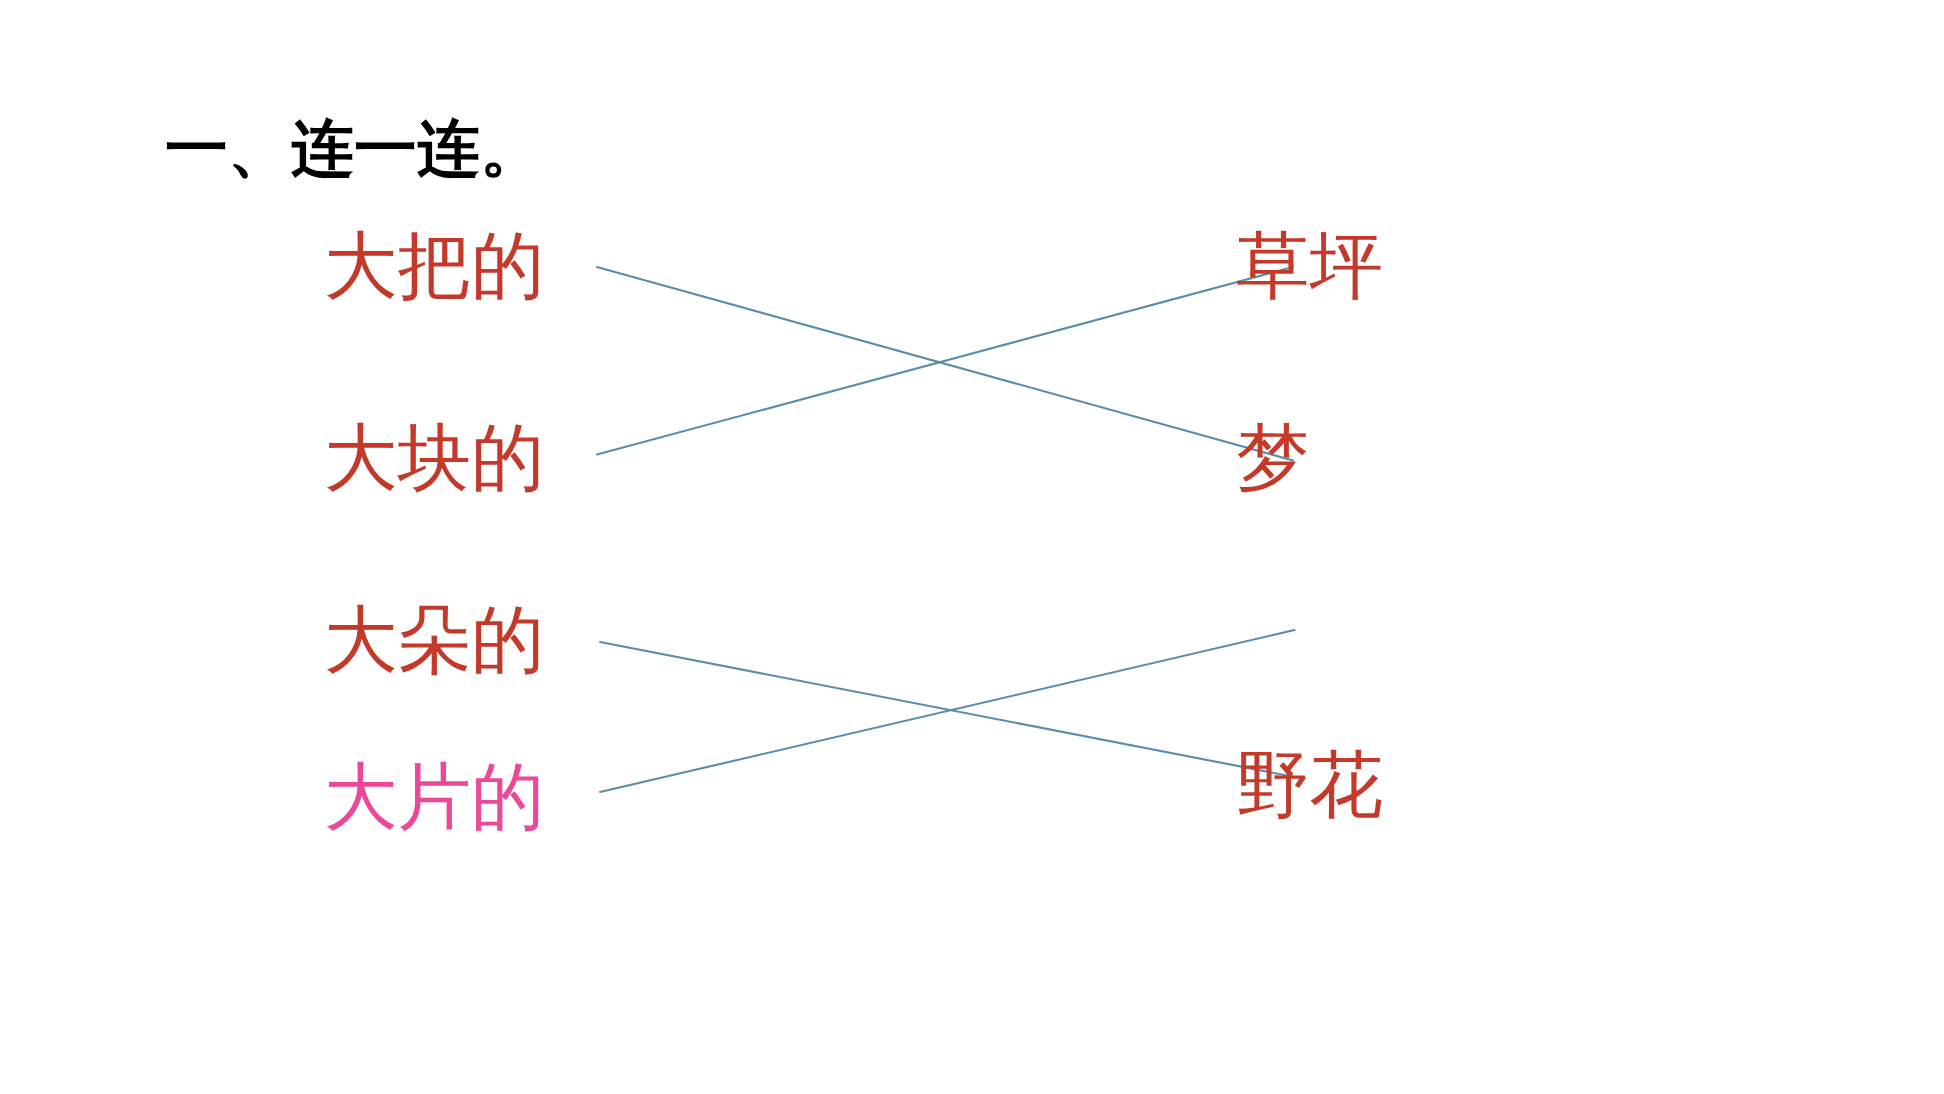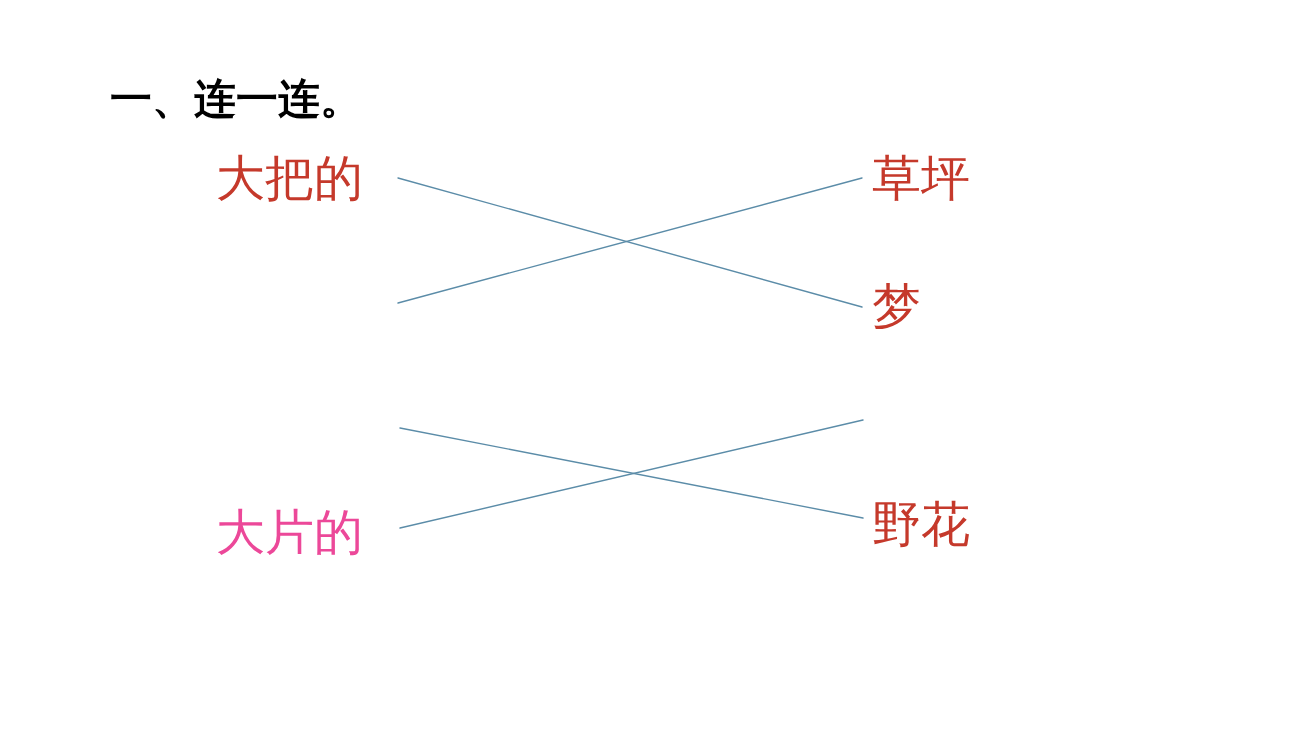--- a/index.html
+++ b/index.html
@@ -37,21 +37,21 @@
     color: #c5392b;
     white-space: nowrap;
     font-weight: normal;
     font-family: "Liberation Sans", "DejaVu Sans", sans-serif;
   }
   .match-word.left-col {
     left: 216px;
     text-align: left;
   }
   .match-word.right-col {
-    left: 872px;
+    left: 824px;
     text-align: center;
   }
   
   .lw0 { top: 154px; }
   .lw1 { top: 282px; }
   .lw2 { top: 403px; }
   .lw3 { top: 508px; }
   
   .rw0 { top: 154px; }
   .rw1 { top: 282px; }
@@ -80,19 +80,21 @@
   <div class="page-title" style="color: rgb(0, 0, 0);">一、连一连。</div>
 
   <svg id="link-lines" viewBox="0 0 1296 729" xmlns="http://www.w3.org/2000/svg">
       <line x1="398" y1="178" x2="862" y2="307" stroke="#5b8ca8"></line>
       <line x1="398" y1="303" x2="862" y2="178" stroke="#5b8ca8"></line>
       <line x1="400" y1="428" x2="863" y2="518" stroke="#5b8ca8"></line>
       <line x1="400" y1="528" x2="863" y2="420" stroke="#5b8ca8"></line>
     </svg>
 
   <div class="match-word left-col lw0" style="color: rgb(197, 57, 43);">大把的</div>
+  <div class="match-word left-col lw1" style="color: rgb(197, 57, 43);">大块的</div>
+  <div class="match-word left-col lw2" style="color: rgb(197, 57, 43);">大朵的</div>
   <div class="match-word left-col lw3" style="color: #ec4899;">大片的</div>
 
   <div class="match-word right-col rw0" style="color: rgb(197, 57, 43);">草坪</div>
   <div class="match-word right-col rw1" style="color: rgb(197, 57, 43);">梦</div>
   <div class="match-word right-col rw3" style="color: rgb(197, 57, 43);">野花</div>
 
 </div>
 
 </body></html>

